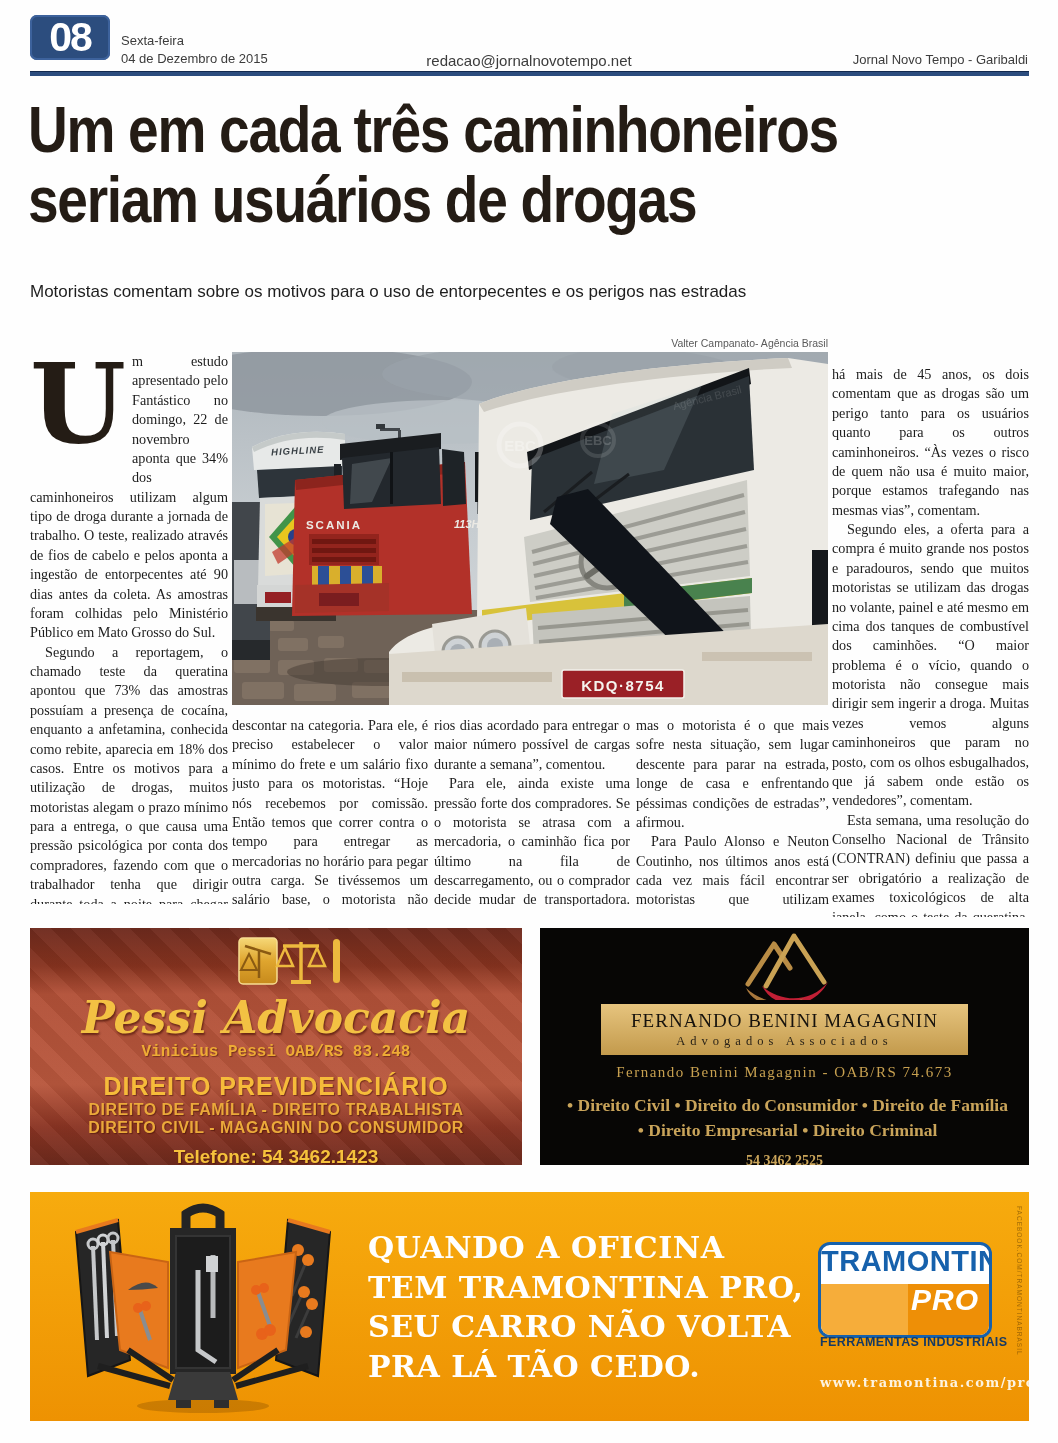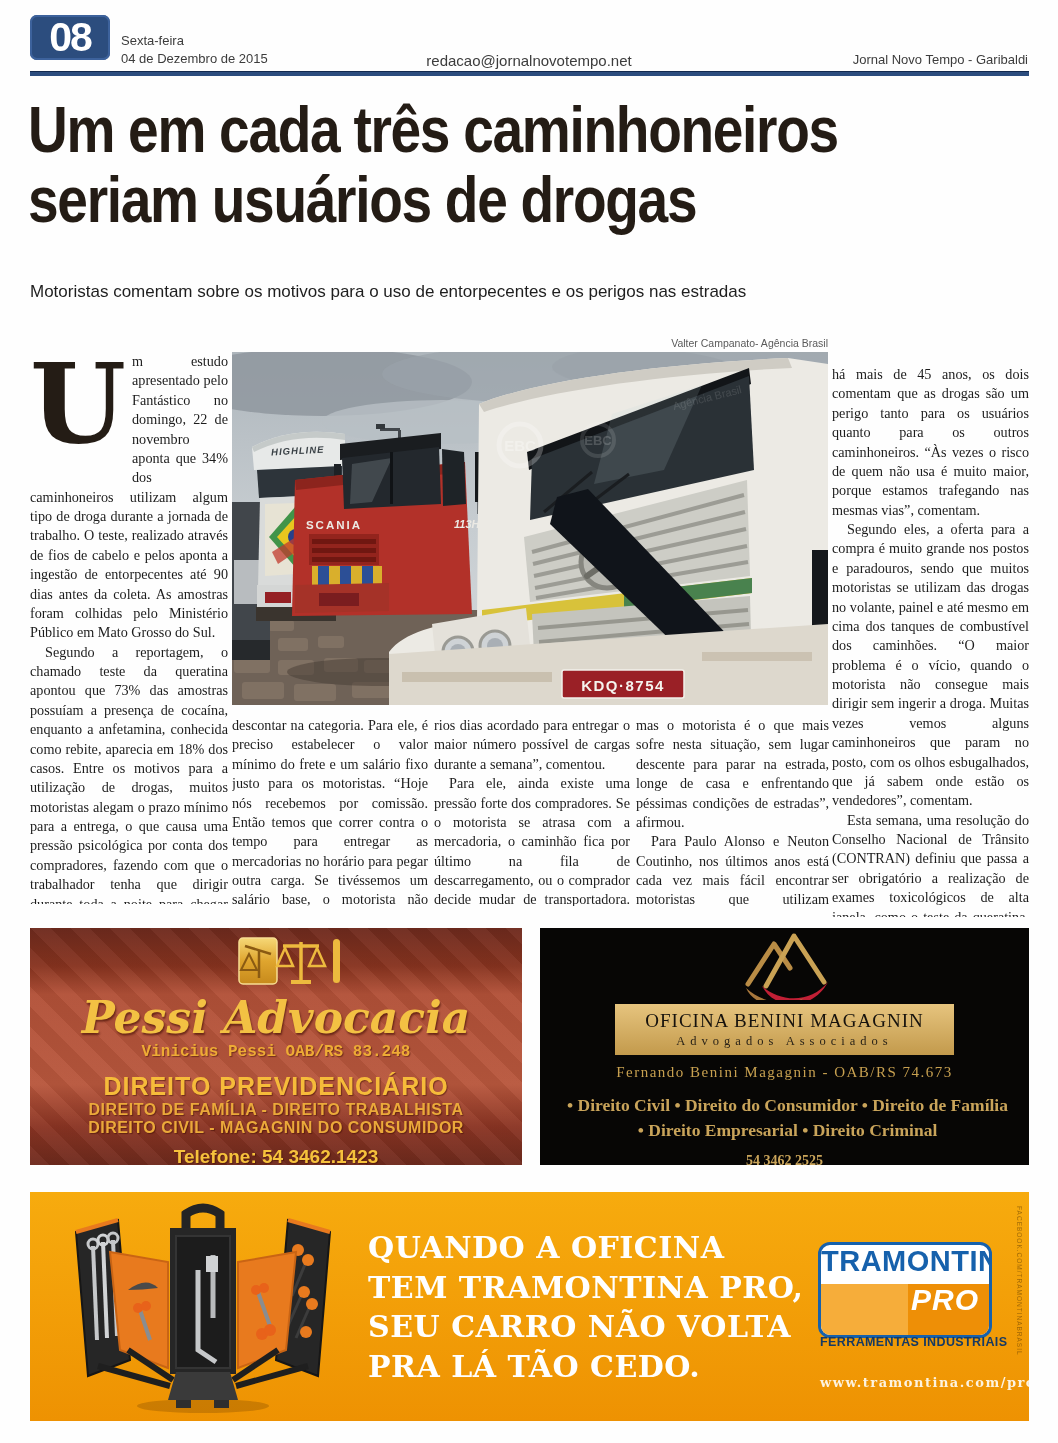--- a/index.html
+++ b/index.html
@@ -302,21 +302,21 @@
   <div class="ad-benini">
     <div>
       <svg width="150" height="72" viewBox="0 0 150 72">
         <path d="M38,56 L64,16 L80,40" fill="none" stroke="#b98c45" stroke-width="5" stroke-linejoin="round" stroke-linecap="round"></path>
         <path d="M56,58 L84,8 L114,54" fill="none" stroke="#caa254" stroke-width="5" stroke-linejoin="round" stroke-linecap="round"></path>
         <path d="M52,58 C72,76 102,74 118,54 C102,84 64,82 52,58 Z" fill="#c11f35"></path>
         <path d="M36,60 C53,76 78,78 94,70 C74,86 44,78 36,60 Z" fill="#a8773c"></path>
       </svg>
     </div>
     <div class="benini-box">
-      <div class="benini-firm">OFICINA BENINI MAGAGNIN</div>
+      <div class="benini-firm">FERNANDO BENINI MAGAGNIN</div>
       <div class="benini-sub">Advogados Associados</div>
     </div>
     <div class="benini-person">Fernando Benini Magagnin - OAB/RS 74.673</div>
     <div class="benini-areas">
       <div>• Direito Civil • Direito do Consumidor • Direito de Família</div>
       <div>• Direito Empresarial • Direito Criminal</div>
     </div>
     <div class="benini-phone">54 3462 2525</div>
     
   </div>

